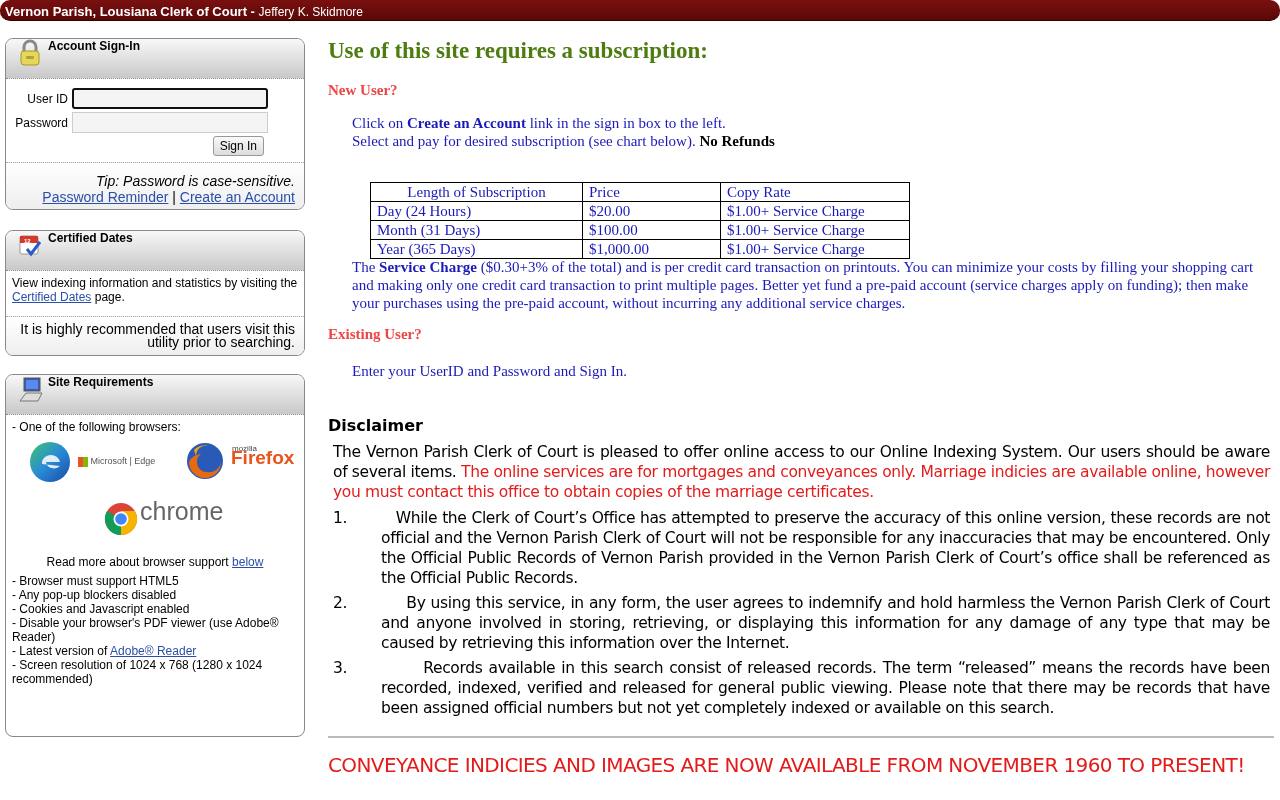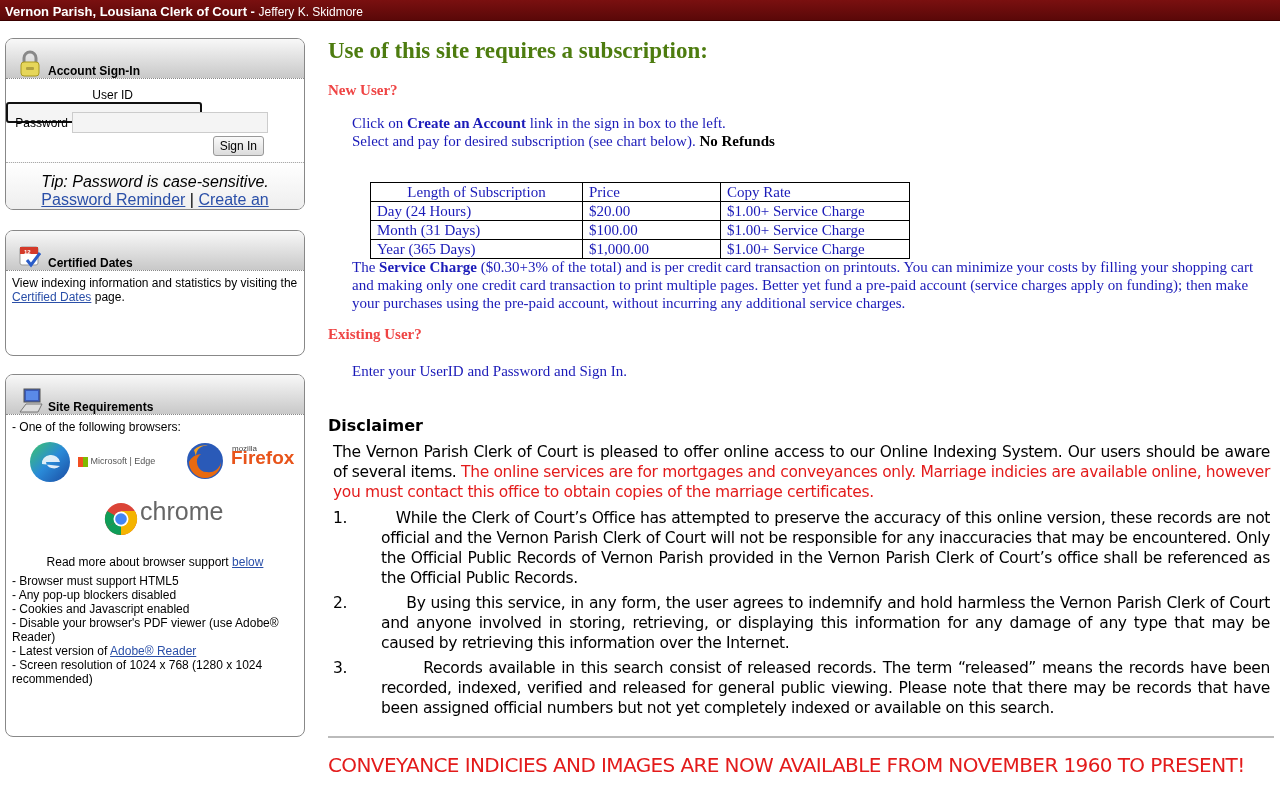--- a/index.html
+++ b/index.html
@@ -2,38 +2,38 @@
 <html><head>
 <meta charset="utf-8">
 <style>
   * { box-sizing: border-box; }
   html, body { margin: 0; padding: 0; width: 1280px; height: 800px; overflow: hidden; background: #fff; }
   body { font-family: "Liberation Sans", sans-serif; font-size: 12px; color: #000; position: relative; }
 
   .topbar {
     position: absolute; left: 0; top: 0; width: 1280px; height: 21px;
     background: linear-gradient(#7a1010, #5a0808);
-    color: #fff; padding: 4px 0 0 5px; font-size: 13px; border-bottom: 1px solid #3a0000;
+    color: #fff; padding: 4px 0 0 5px; font-size: 13px; border-bottom: 1px solid #3a0000; border-radius: 10px;
   }
   .topbar .title { font-weight: bold; }
   .topbar .sub { font-size: 12px; }
 
   .panel {
     position: absolute; left: 5px; width: 300px;
     border: 1px solid #888; border-radius: 8px; overflow: hidden; background: #fff;
   }
   .panel-head {
     height: 40px; background: linear-gradient(#f8f8f8, #c8c8c8);
-    border-bottom: 1px dotted #888; display: flex; align-items: flex-end; padding-left: 12px;
+    border-bottom: 1px dotted #888; display: flex; align-items: flex-start; padding-left: 12px;
     font-weight: bold; font-size: 12px;
   }
   .panel-head .ico { width: 24px; height: 28px; margin-right: 6px; display: inline-block; }
   .panel-foot {
     border-top: 1px dotted #aaa; background: linear-gradient(#fff, #eee);
-    text-align: center; padding: 6px 9px; font-size: 16px;
+    text-align: right; padding: 6px 9px; font-size: 14px;
   }
   a.link { color: #2a4fa8; text-decoration: underline; }
 
   
   .signin-body { padding: 8px 0 8px 0; height: 84px; position: relative; }
   .row { position: absolute; display: flex; align-items: center; }
   .row label { width: 62px; text-align: right; margin-right: 4px; font-size: 12px; }
   .field { width: 196px; height: 21px; border: 1px solid #ccc; background: #f4f4f4; }
   .field.focus { border: 2px solid #111; border-radius: 3px; }
   .btn {
@@ -82,21 +82,21 @@
     <span class="ico">
       <svg width="24" height="28" viewBox="0 0 24 28">
         <path d="M6 13 V8 a6 6 0 0 1 12 0 V13" fill="none" stroke="#888" stroke-width="3"></path>
         <rect x="3" y="12" width="18" height="14" rx="3" fill="#e6d65a" stroke="#a89820"></rect>
         <rect x="8" y="17" width="8" height="3" rx="1" fill="#b0a040"></rect>
       </svg>
     </span>
     <span>Account Sign-In</span>
   </div>
   <div class="signin-body">
-    <div class="row" style="top:9px;left:0;flex-direction:column;">
+    <div class="row" style="top:9px;left:0;">
       <label>User ID</label>
       <input class="field focus" type="text" value="" style="">
     </div>
     <div class="row" style="top:33px;left:0;">
       <label>Password</label>
       <input class="field" type="password" value="" style="">
     </div>
   </div>
   <button class="btn" style="top:97px;right:40px;">Sign In</button>
   <div class="panel-foot" style="position:absolute;left:0;right:0;bottom:0;height:47px;">
@@ -115,20 +115,21 @@
         <rect x="2" y="5" width="18" height="7" fill="#d43a2a"></rect>
         <text x="6" y="11.5" font-size="6" fill="#fff" font-family="Liberation Sans, sans-serif" font-weight="bold">12</text>
         <path d="M9 18 l4 5 l9 -12" fill="none" stroke="#2a5cc8" stroke-width="3"></path>
       </svg>
     </span>
     <span>Certified Dates</span>
   </div>
   <div class="cert-body" style="height:45px;">
     <span>View indexing information and statistics by visiting the </span><a class="link">Certified Dates</a><span> page.</span>
   </div>
+  <div class="panel-foot" style="height:40px;padding-top:6px;line-height:13px;">It is highly recommended that users visit this utility prior to searching.</div>
 </div>
 
 <div class="panel" style="top:374px;height:363px;">
   <div class="panel-head">
     <span class="ico">
       <svg width="26" height="28" viewBox="0 0 26 28">
         <rect x="6" y="3" width="16" height="13" fill="#3a5ab8" stroke="#555"></rect>
         <rect x="8" y="5" width="12" height="9" fill="#5a8ae8"></rect>
         <path d="M2 26 L8 18 H24 L20 26 Z" fill="#ddd" stroke="#777"></path>
       </svg>

